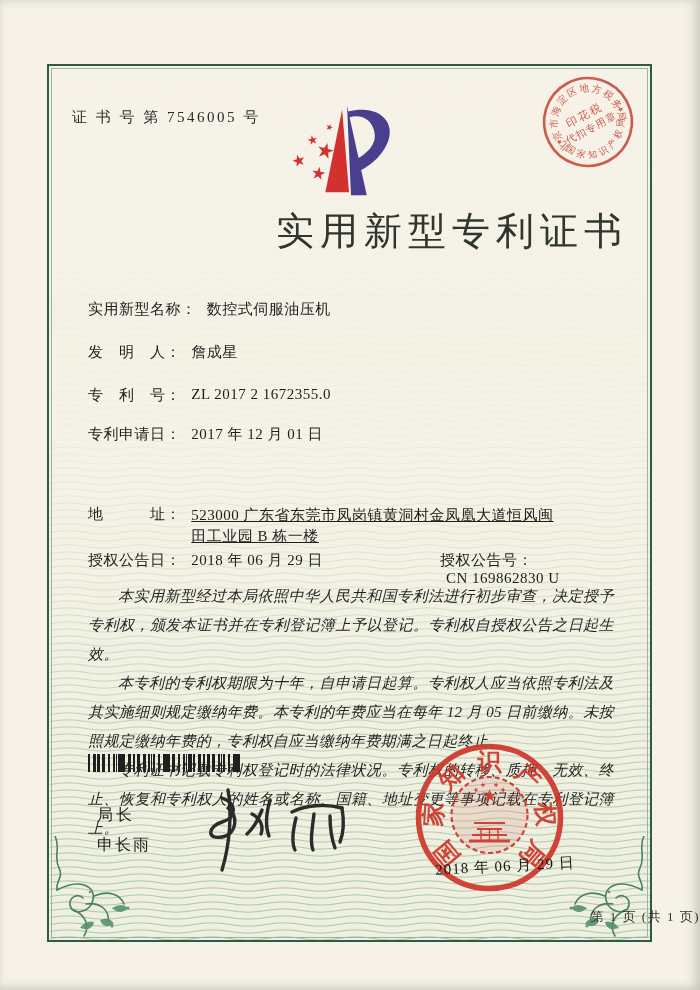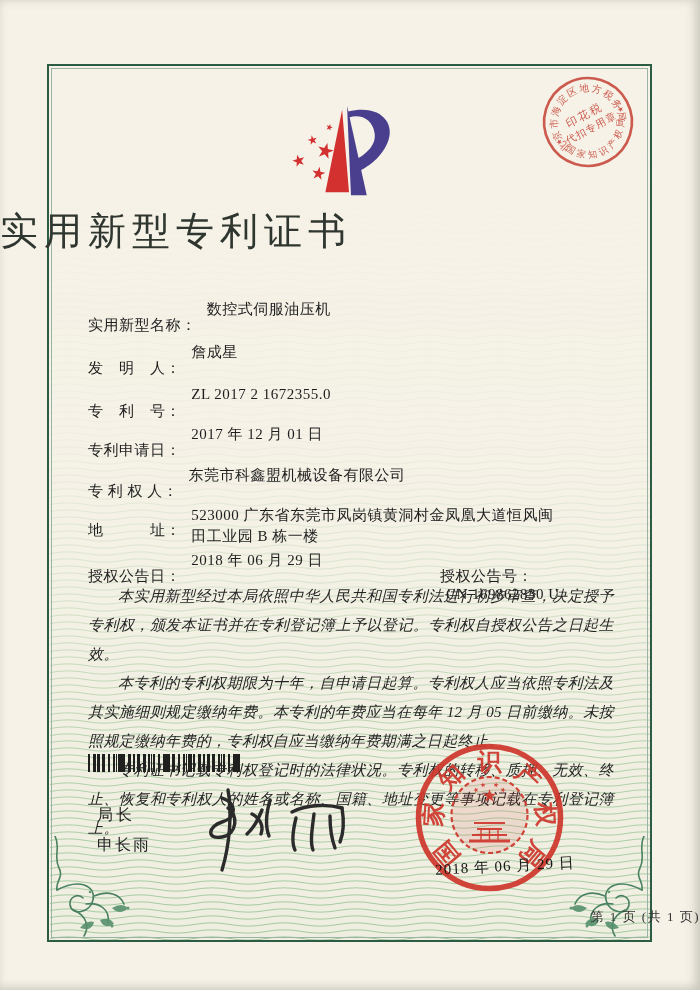--- a/index.html
+++ b/index.html
@@ -21,27 +21,27 @@
     position:absolute;left:2px;top:2px;right:2px;bottom:2px;
     border:1px solid #9bb3a4;
   }
   svg.pattern{position:absolute;left:50px;top:67px;pointer-events:none;}
   .cert-no{
     position:absolute;left:72px;top:108px;
     font-size:15px;letter-spacing:2.5px;color:#2a2a2a;
   }
   .logo{position:absolute;left:286px;top:100px;}
   .title{
-    position:absolute;left:0;top:206px;width:628px;text-align:left;
+    position:absolute;left:0;top:206px;width:628px;text-align:right;
     font-size:38px;letter-spacing:6px;color:#2e362f;font-weight:400;
   }
   .field{position:absolute;left:88px;font-size:15px;color:#1e1e1e;letter-spacing:.5px;}
-  .field .lab{display:inline-block;vertical-align:top;margin-top:16px;}
+  .field .lab{display:inline-block;vertical-align:top;}
   .field .val{display:inline-block;vertical-align:top;margin-left:6px;}
-  .field.addr .val{width:368px;line-height:21px;}
+  .field.addr .val{width:368px;line-height:21px;text-decoration:underline;}
   .grant2{position:absolute;left:352px;top:0;}
   .paras{
     position:absolute;left:88px;top:582px;width:526px;
     font-size:15px;line-height:29px;color:#242424;text-align:justify;letter-spacing:.4px;
   }
   .paras p{margin:0;text-indent:2em;font-style:italic;}
   .barcode{
     position:absolute;left:88px;top:754px;width:153px;height:18px;
     background:
       repeating-linear-gradient(90deg,#20201e 0 2px,rgba(0,0,0,0) 2px 5px),
@@ -89,20 +89,21 @@
         </mask>
     </defs>
     <rect width="601" height="874" fill="url(#wavePat)" mask="url(#fadeM)"></rect>
     <rect width="601" height="874" fill="#9ec79a" opacity="0.08" mask="url(#fadeM)"></rect>
   </svg>
 
   <div class="frame">
     <div class="frame-inner"></div>
   </div>
 
+  <div class="cert-no">证 书 号 第 7546005 号</div>
 
   <svg class="tax-stamp" width="98" height="98" viewBox="0 0 96 96">
     <g transform="rotate(-28 48 48)">
       <circle cx="48" cy="48" r="43" fill="none" stroke="#c94f43" stroke-width="2.6"></circle>
       <g>
           <text x="16.1" y="58.4" transform="rotate(-108.0 16.1 58.4)" text-anchor="middle" dominant-baseline="central" font-size="9.5">北</text>
           <text x="14.6" y="45.9" transform="rotate(-86.4 14.6 45.9)" text-anchor="middle" dominant-baseline="central" font-size="9.5">京</text>
           <text x="17.7" y="33.7" transform="rotate(-64.8 17.7 33.7)" text-anchor="middle" dominant-baseline="central" font-size="9.5">市</text>
           <text x="25.1" y="23.6" transform="rotate(-43.2 25.1 23.6)" text-anchor="middle" dominant-baseline="central" font-size="9.5">海</text>
           <text x="35.7" y="16.9" transform="rotate(-21.6 35.7 16.9)" text-anchor="middle" dominant-baseline="central" font-size="9.5">淀</text>
@@ -151,24 +152,20 @@
     <span class="val">詹成星</span>
   </div>
   <div class="field" style="top:386px">
     <span class="lab">专　利　号：</span>
     <span class="val">ZL 2017 2 1672355.0</span>
   </div>
   <div class="field" style="top:425px">
     <span class="lab">专利申请日：</span>
     <span class="val">2017 年 12 月 01 日</span>
   </div>
-  <div class="field" style="top:466px">
-    <span class="lab">专 利 权 人：</span>
-    <span class="val">东莞市科鑫盟机械设备有限公司</span>
-  </div>
   <div class="field addr" style="top:505px">
     <span class="lab">地　　　址：</span>
     <span class="val">523000 广东省东莞市凤岗镇黄洞村金凤凰大道恒风闽田工业园 B 栋一楼</span>
   </div>
 
   <div class="field" style="top:551px;width:560px">
     <span class="lab">授权公告日：</span>
     <span class="val">2018 年 06 月 29 日</span>
     <span class="grant2">
       <span class="lab">授权公告号：</span>

